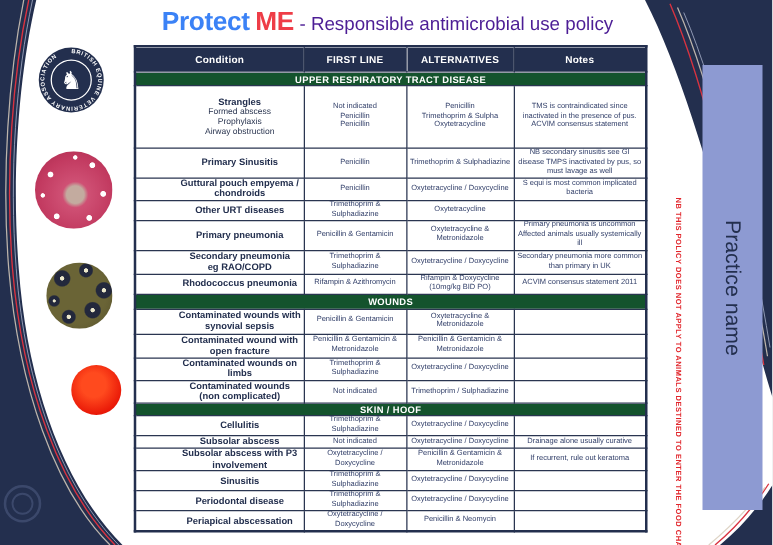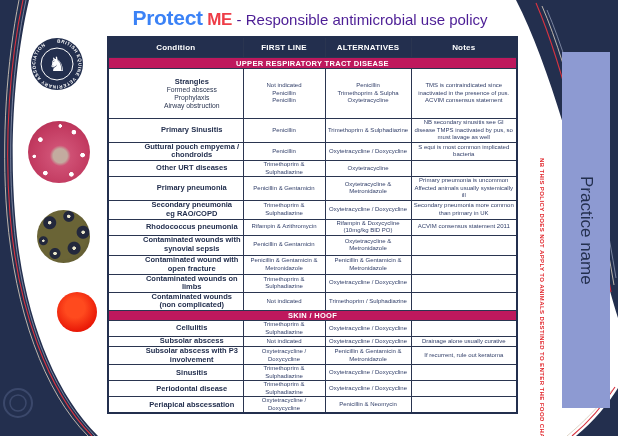--- a/index.html
+++ b/index.html
@@ -7,38 +7,38 @@
     position:relative;width:618px;height:436px;background:#ffffff;
     overflow:hidden;font-family:"Liberation Sans",sans-serif;
   }
   .bg{position:absolute;left:0;top:0;z-index:0;}
   
   .title{
     position:absolute;left:100px;top:6px;width:420px;text-align:center;z-index:2;
     white-space:nowrap;
   }
   .title .t1{font-size:21px;font-weight:700;color:#3b82f6;letter-spacing:-.3px;}
-  .title .t2{font-size:17px;font-weight:700;color:#ee3d47;letter-spacing:-.3px;}
+  .title .t2{font-size:21px;font-weight:700;color:#ee3d47;letter-spacing:-.3px;}
   .title .t3{font-size:15px;font-weight:400;color:#4c1d95;}
   
   .rx-table{
     position:absolute;left:107px;top:36px;width:409px;z-index:2;
     border-collapse:collapse;table-layout:fixed;background:#fff;
     border:2px solid #232f4e;
   }
   .rx-table td,.rx-table th{
     border:0.75px solid #2a3550;padding:0 2px;text-align:center;vertical-align:middle;
     overflow:hidden;
   }
   .rx-table thead th{
     background:#232f4e;color:#ffffff;font-size:8px;font-weight:700;height:19px;
     letter-spacing:.2px;
   }
   tr.band td{
-    background:#be185d;color:#ffffff;font-weight:700;font-size:7.5px;
+    background:#14532d;color:#ffffff;font-weight:700;font-size:7.5px;
     letter-spacing:.3px;
     margin-left:39px;
   }
   td.cond{font-size:7.5px;font-weight:700;color:#232f4e;line-height:1.15;white-space:pre-line;padding-left:34px;}
   td.cond .sub{font-weight:400;font-size:6.8px;display:block;color:#2a3550;}
   td.cell{font-size:6px;color:#33406a;line-height:1.25;white-space:pre-line;}
   
   .practice-box{
     position:absolute;left:562px;top:52px;width:48px;height:356px;background:#8d9ad2;
     z-index:2;display:flex;align-items:center;justify-content:center;
@@ -202,20 +202,23 @@
         <td class="cell">Secondary pneumonia more common than primary in UK</td>
       </tr>
       <tr style="height:16px">
         <td class="cond">Rhodococcus pneumonia</td>
         <td class="cell">Rifampin &amp; Azithromycin</td>
         <td class="cell">Rifampin &amp; Doxycycline
 (10mg/kg BID PO)</td>
         <td class="cell">ACVIM consensus statement 2011</td>
       </tr>
 
+      <tr class="band" style="height:12px">
+        <td colspan="4">WOUNDS</td>
+      </tr>
       <tr style="height:20px">
         <td class="cond">Contaminated wounds with synovial sepsis</td>
         <td class="cell">Penicillin &amp; Gentamicin</td>
         <td class="cell">Oxytetracycline &amp; Metronidazole</td>
         <td class="cell"></td>
       </tr>
       <tr style="height:19px">
         <td class="cond">Contaminated wound with open fracture</td>
         <td class="cell">Penicillin &amp; Gentamicin &amp; Metronidazole</td>
         <td class="cell">Penicillin &amp; Gentamicin &amp; Metronidazole</td>

